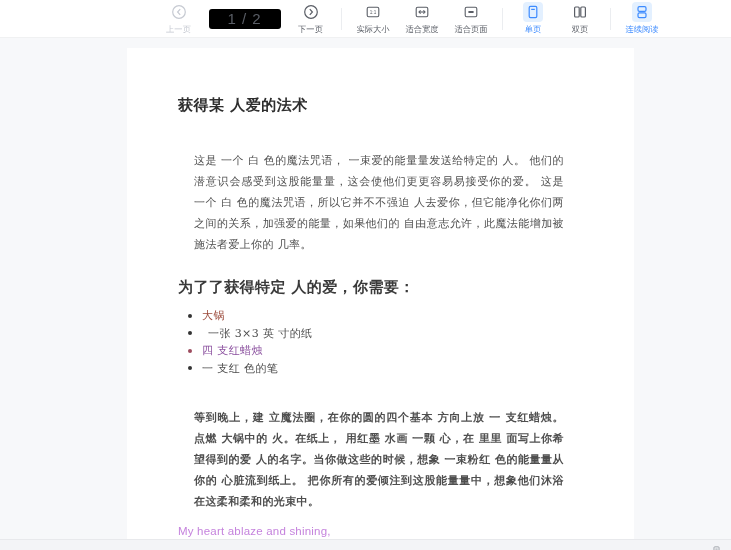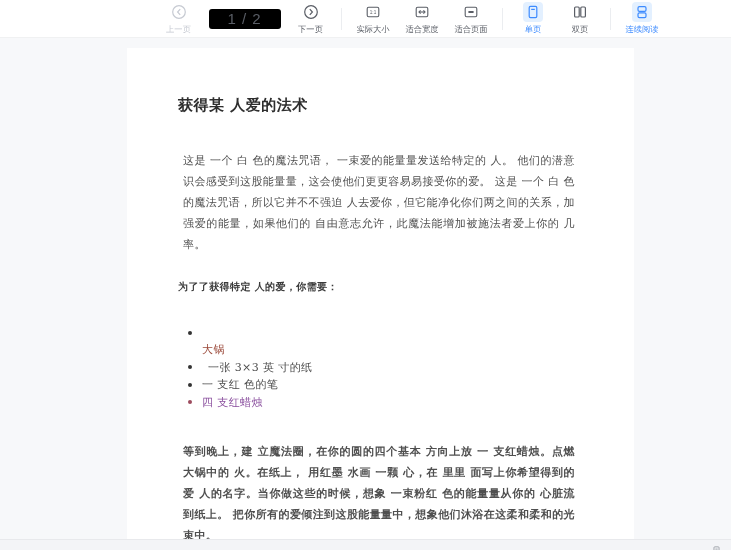--- a/index.html
+++ b/index.html
@@ -15,23 +15,23 @@
   .tb-item.active .chip{background:#e3f0ff;color:#3d8bff;}
   .tb-item.active .lbl{color:#3d8bff;}
   .tb-divider{width:1px;height:22px;background:#ebedf0;}
   .page-box{height:20px;min-width:56px;background:#000000;border-radius:3px;display:flex;align-items:center;justify-content:center;font-size:15px;color:#5a5e66;padding:0 8px;letter-spacing:1px;}
   .tb-item svg{display:block;}
 
   
   .content{position:absolute;top:39px;left:0;width:731px;height:511px;overflow:hidden;}
   .page{width:507px;margin:9px 0 0 127px;background:#ffffff;min-height:510px;box-sizing:border-box;padding:46px 54px 30px 51px;font-family:"DejaVu Serif", serif;}
   .doc-title{font-size:15px;line-height:22px;font-weight:bold;color:#2e2e2e;margin:0 0 34px 0;letter-spacing:.5px;}
-  .para{font-size:11px;line-height:21px;color:#4f4f4f;margin:5px;letter-spacing:.4px;text-align:justify;}
+  .para{font-size:11px;line-height:21px;color:#4f4f4f;margin:16px;letter-spacing:.4px;text-align:justify;}
   .para1{margin-bottom:22px;}
-  .list-heading{font-size:10px;line-height:20px;font-weight:bold;color:#3a3a3a;margin:0 0 10px 0;letter-spacing:.4px;}
+  .list-heading{font-size:15px;line-height:20px;font-weight:bold;color:#3a3a3a;margin:0 0 10px 0;letter-spacing:.4px;}
   ul.spell-list{list-style:none;margin:0 0 30px 0;padding:0;}
   ul.spell-list li{display:flex;align-items:center;font-size:11px;line-height:17.5px;letter-spacing:.4px;}
   ul.spell-list .dot{width:4px;height:4px;border-radius:50%;background:#333;margin:0 10px 0 10px;flex:0 0 auto;}
   .para2{margin-bottom:8px;font-weight:bold;}
   .para3{margin-bottom:14px;}
   .chant{font-family:"Liberation Sans", sans-serif;font-size:11.5px;line-height:18px;color:#c583dd;margin:10px 0 0 0;letter-spacing:.2px;}
 
   
   .bottombar{position:absolute;left:0;bottom:0;width:731px;height:11px;background:#f3f4f7;border-top:1px solid #e8e9ec;box-sizing:border-box;}
   .bottombar .mini{position:absolute;right:10px;top:1px;color:#9a9ea6;}
@@ -140,33 +140,33 @@
 
       <h1 class="doc-title">获得某 人爱的法术</h1>
 
       <p class="para para1">这是 一个 白 色的魔法咒语， 一束爱的能量量发送给特定的 人。 他们的潜意识会感受到这股能量量，这会使他们更更容易易接受你的爱。 这是 一个 白 色的魔法咒语，所以它并不不强迫 人去爱你，但它能净化你们两之间的关系，加强爱的能量，如果他们的 自由意志允许，此魔法能增加被施法者爱上你的 几率。</p>
 
       <p class="list-heading">为了了获得特定 人的爱，你需要：</p>
 
       <ul class="spell-list">
         <li>
           <span class="dot" style="color: rgb(51, 51, 51); background: rgb(51, 51, 51);"></span>
-          <span style="color: rgb(156, 75, 60); margin-top: 34px;">大锅</span>
+          <span style="color: rgb(156, 75, 60);">大锅</span>
         </li>
         <li>
           <span class="dot" style="color: rgb(51, 51, 51); background: rgb(51, 51, 51);"></span>
           <span style="color: rgb(77, 77, 77); margin-left: 6px;">一张 3×3 英 寸的纸</span>
         </li>
         <li>
+          <span class="dot" style="color: rgb(156, 75, 94); background: rgb(156, 75, 94);"></span>
+          <span style="color: rgb(138, 79, 158);">四 支红蜡烛</span>
+        </li>
+        <li>
           <span class="dot" style="color: rgb(51, 51, 51); background: rgb(51, 51, 51);"></span>
           <span style="color: rgb(77, 77, 77);">一 支红 色的笔</span>
-        </li>
-        <li>
-          <span class="dot" style="color: rgb(156, 75, 94); background: rgb(156, 75, 94);"></span>
-          <span style="color: rgb(138, 79, 158);">四 支红蜡烛</span>
         </li>
       </ul>
 
       <p class="para para2">等到晚上，建 立魔法圈，在你的圆的四个基本 方向上放 一 支红蜡烛。点燃 大锅中的 火。在纸上， 用红墨 水画 一颗 心，在 里里 面写上你希望得到的爱 人的名字。当你做这些的时候，想象 一束粉红 色的能量量从你的 心脏流到纸上。 把你所有的爱倾注到这股能量量中，想象他们沐浴在这柔和柔和的光束中。</p>
 
 
       <p class="chant">My heart ablaze and shining,</p>
 
     </div>
   </div>

